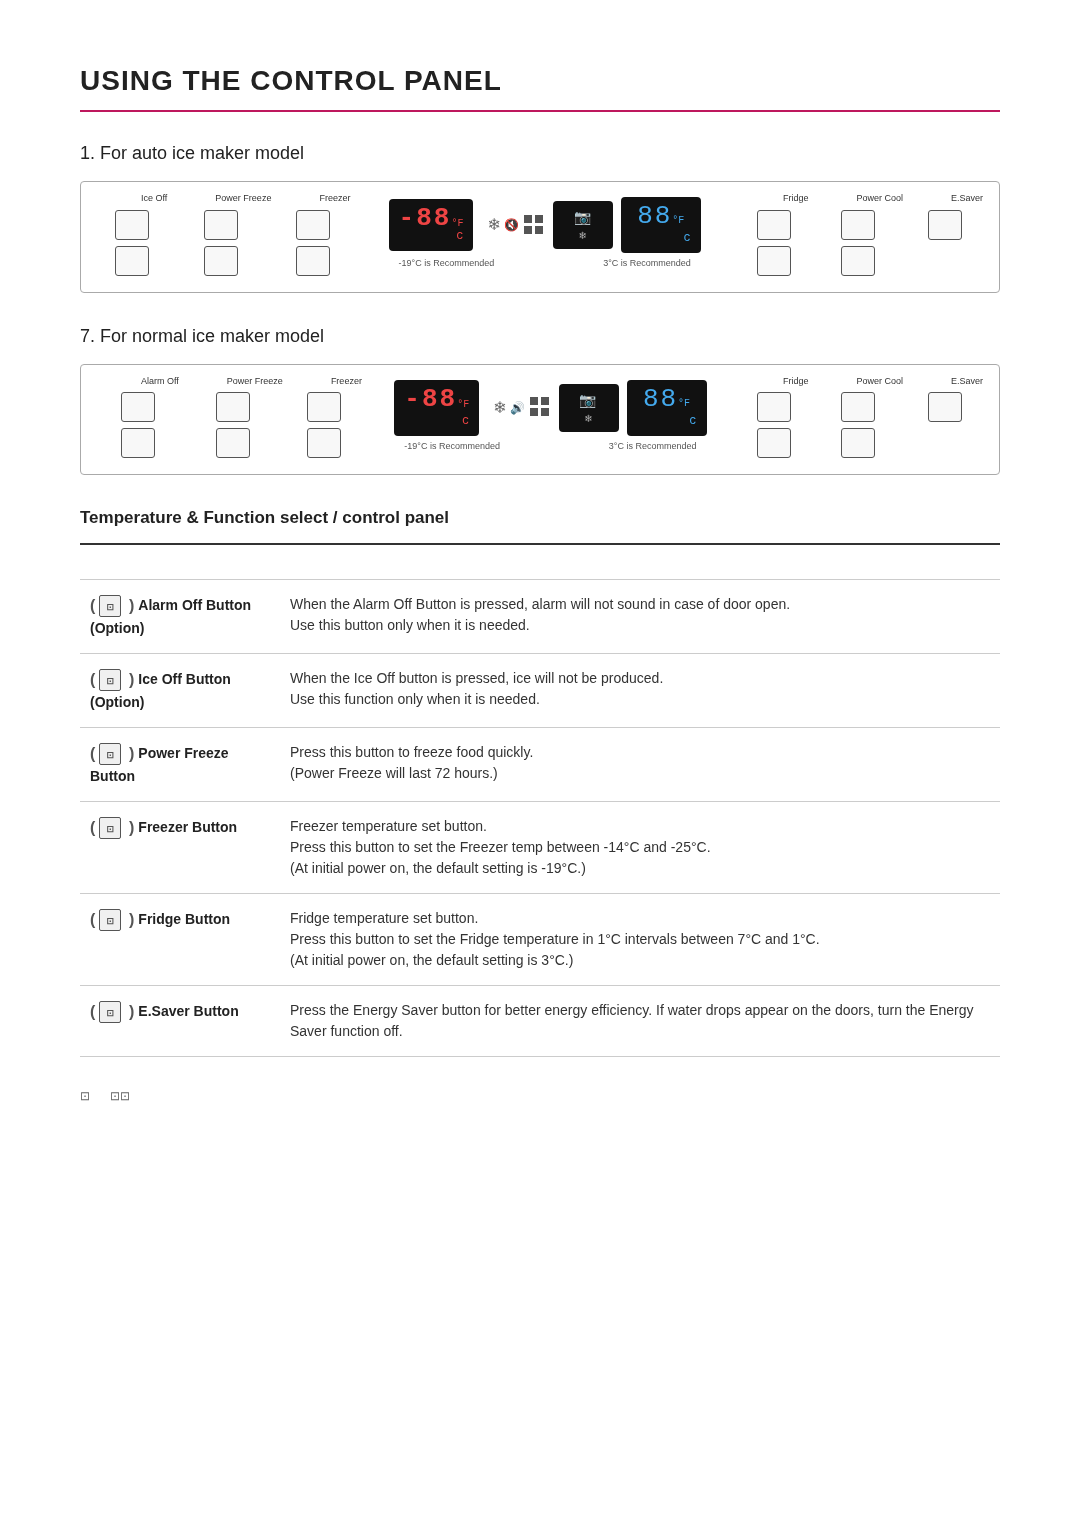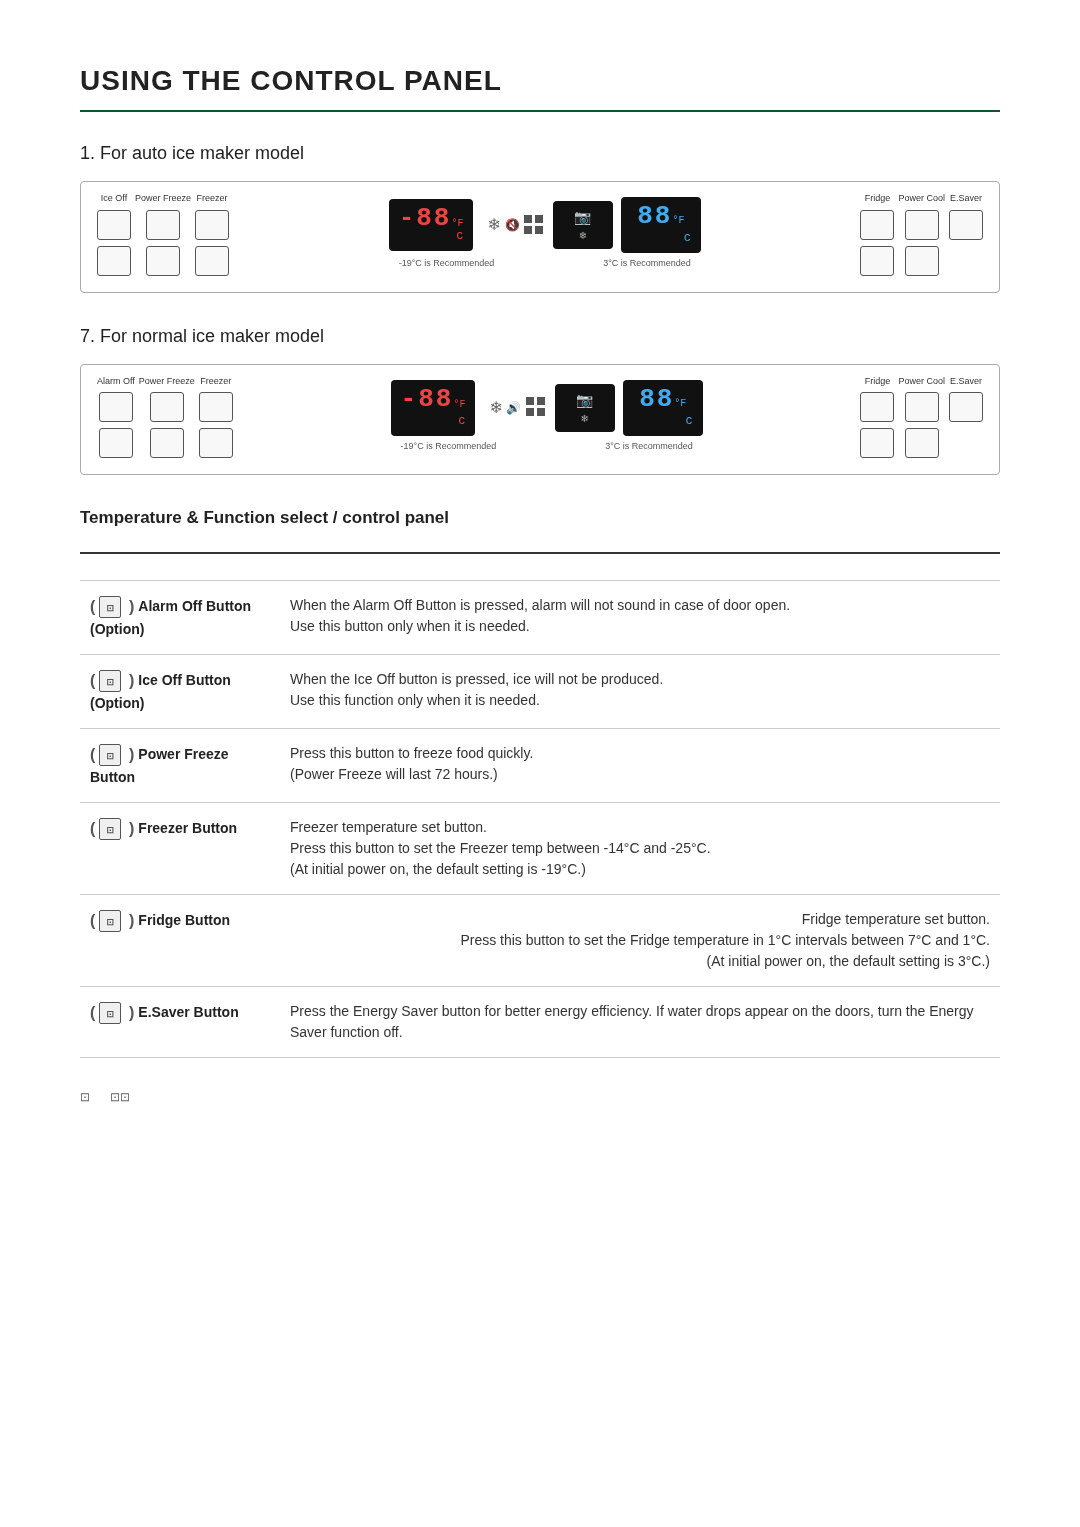--- a/index.html
+++ b/index.html
@@ -11,38 +11,38 @@
       min-height: 1527px;
       padding: 60px 80px;
       font-size: 15px;
       line-height: 1.5;
     }
 
     h1 {
       font-size: 28px;
       font-weight: bold;
       letter-spacing: 1px;
-      border-bottom: 2px solid #14532d;
+      border-bottom: 2px solid #be185d;
       padding-bottom: 8px;
       margin-bottom: 28px;
       text-transform: uppercase;
     }
 
     h2 {
       font-size: 18px;
       font-weight: normal;
       margin-bottom: 14px;
     }
 
     h3 {
       font-size: 17px;
       font-weight: bold;
-      margin-bottom: 26px;
+      margin-bottom: 34px;
       border-bottom: 2px solid #333;
-      padding-bottom: 21px;
+      padding-bottom: 12px;
     }
 
     .section { margin-bottom: 30px; }
 
     
     .panel-diagram {
       border: 1px solid #aaa;
       border-radius: 4px;
       padding: 10px 16px 16px 16px;
       margin-bottom: 28px;
@@ -71,20 +71,21 @@
       flex-direction: column;
       align-items: center;
       gap: 2px;
     }
 
     .btn-label {
       font-size: 9px;
       color: #333;
       text-align: center;
       white-space: nowrap;
+      margin-left: 44px;
     }
 
     .btn-square {
       width: 34px;
       height: 30px;
       border: 1.5px solid #555;
       border-radius: 3px;
       background: #f8f8f8;
       display: flex;
       align-items: center;
@@ -153,21 +154,21 @@
       padding: 6px 10px;
       display: flex;
       flex-direction: column;
       align-items: center;
       min-width: 80px;
     }
 
     .fridge-temp {
       color: #4ae;
       font-size: 26px;
-      font-weight: bold;
+      font-weight: normal;
       letter-spacing: 2px;
       font-family: 'Courier New', monospace;
       line-height: 1;
     }
 
     
     .func-table {
       width: 100%;
       border-collapse: collapse;
       margin-top: 10px;
@@ -439,21 +440,21 @@
 (At initial power on, the default setting is -19°C.)</td>
     </tr>
 
     <tr>
       <td class="func-name">
         <span class="paren-open">(</span>
         <span class="func-icon">⊡</span>
         <span class="paren-close">)</span>
         <strong> Fridge Button</strong>
       </td>
-      <td class="func-desc" style="white-space:pre-line;text-align:right;">Fridge temperature set button.
+      <td class="func-desc" style="white-space:pre-line;">Fridge temperature set button.
 Press this button to set the Fridge temperature in 1°C intervals between 7°C and 1°C.
 (At initial power on, the default setting is 3°C.)</td>
     </tr>
 
 
     <tr>
       <td class="func-name">
         <span class="paren-open">(</span>
         <span class="func-icon">⊡</span>
         <span class="paren-close">)</span>

